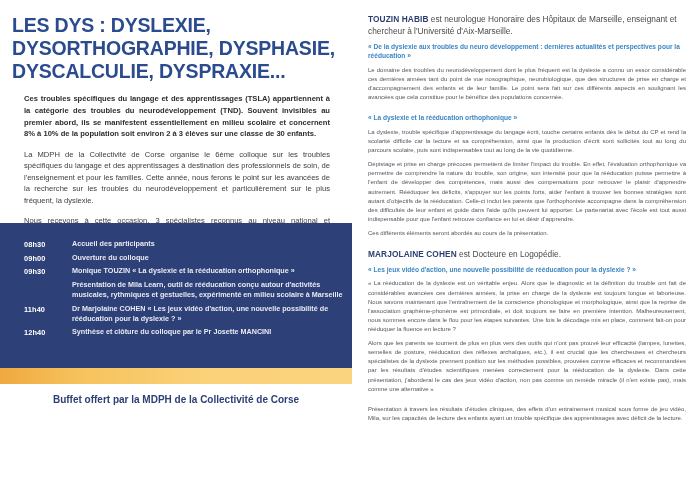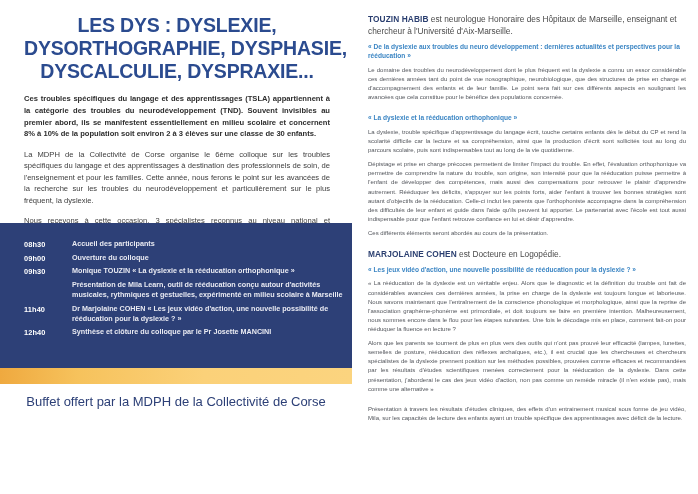--- a/index.html
+++ b/index.html
@@ -23,22 +23,21 @@
 
   
   .col-left {
     position: absolute;
     left: 0;
     top: 0;
     width: 352px;
     height: 494px;
   }
   .title-block {
-    padding: 14px 22px 0 24px;
-    text-align: center;
+    padding: 14px 22px 0 12px;
   }
   .doc-title {
     margin: 0;
     font-size: 19.5px;
     line-height: 1.17;
     font-weight: 700;
     letter-spacing: -0.2px;
     color: #2b4b8f;
   }
   .doc-title .tl {
@@ -111,22 +110,22 @@
     font-weight: bold;
   }
   .gold-band {
     height: 16px;
     background: linear-gradient(to right, #efa93f 0%, #f6c25c 22%, #fbd179 58%, #fbd47f 100%);
   }
   .buffet {
     margin: 0;
     padding: 10px 0 0 0;
     text-align: center;
-    font-size: 13px;
-    font-weight: 400;
+    font-size: 10px;
+    font-weight: 700;
     color: #2d4077;
   }
 
   
   .col-right {
     position: absolute;
     left: 368px;
     top: 0;
     width: 318px;
     padding-top: 14px;

